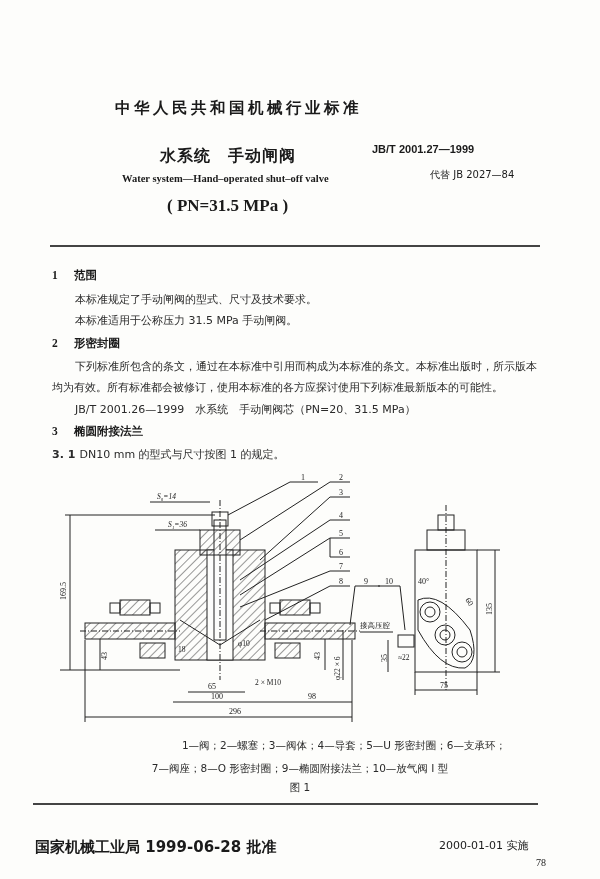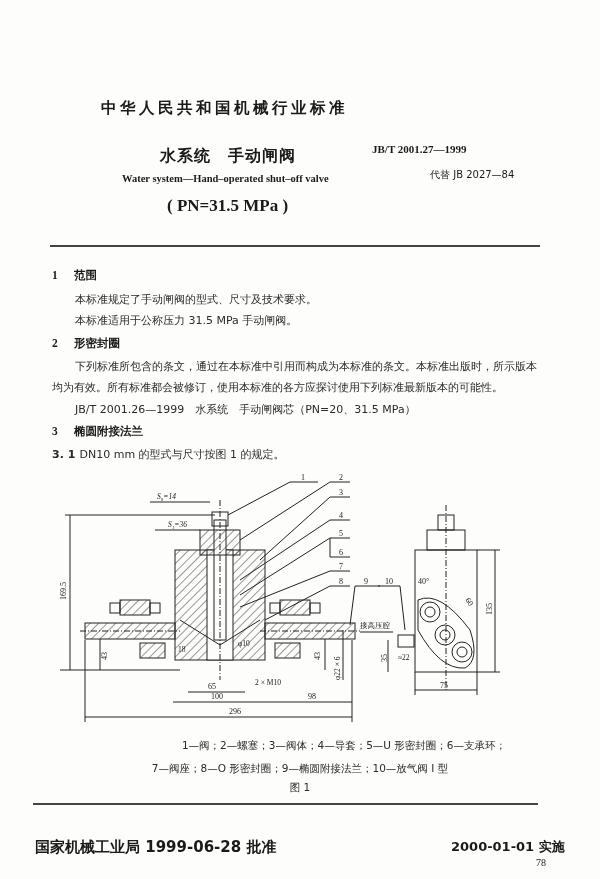--- a/index.html
+++ b/index.html
@@ -1,32 +1,32 @@
 <!DOCTYPE html>
 <html><head>
 <meta charset="utf-8">
 <style>
   html, body { margin:0; padding:0; }
   body { width:600px; height:879px; background:#fdfdfb; position:relative; overflow:hidden;
          font-family:"DejaVu Serif","Liberation Serif",serif; color:#1a1a1a; }
   .abs { position:absolute; }
-  .h-org { left:101px; top:98px; font-size:15.5px; font-weight:bold; letter-spacing:3.5px;
+  .h-org { left:115px; top:98px; font-size:15.5px; font-weight:bold; letter-spacing:3.5px;
            font-family:"DejaVu Sans","Liberation Sans",sans-serif; }
-  .h-code { left:372px; top:143px; font-size:11px; font-weight:bold; font-family:Liberation Serif, serif; }
+  .h-code { left:372px; top:143px; font-size:11px; font-weight:bold; font-family:Liberation Sans, sans-serif; }
   .h-repl { left:430px; top:168px; font-size:10px; font-family:"DejaVu Sans","Liberation Sans",sans-serif;text-align:center; }
   .h-title-cn { left:160px; top:146px; font-size:16px; font-weight:bold; font-family:Liberation Sans, sans-serif; letter-spacing:1px;}
   .h-title-en { left:122px; top:173px; font-size:10.5px; font-weight:bold; font-family:"Liberation Serif",serif; }
   .h-pn { left:167px; top:196px; font-size:17px; font-weight:bold; font-family:"Liberation Serif",serif; }
   .rule { left:50px; width:490px; height:1.5px; background:#444; }
   .sec { font-size:11.5px; font-weight:bold; font-family:"DejaVu Sans","Liberation Sans",sans-serif; }
   .sec .num { display:inline-block; width:18px; font-family:"Liberation Serif",serif; }
   .para { font-size:11px; font-family:"DejaVu Sans","Liberation Sans",sans-serif; color:#2a2a2a; }
   .caption { font-size:10.5px; font-family:"DejaVu Sans","Liberation Sans",sans-serif; color:#2a2a2a; text-align:center; width:600px; left:0; }
   .foot-l { left:35px; top:838px; font-size:15px; font-weight:bold; font-family:"DejaVu Sans","Liberation Sans",sans-serif; }
-  .foot-r { left:451px; top:838px; font-size:13px; font-weight:bold; font-family:"DejaVu Sans","Liberation Sans",sans-serif; }
+  .foot-r { left:439px; top:838px; font-size:11px; font-weight:normal; font-family:"DejaVu Sans","Liberation Sans",sans-serif; }
   .pgno { left:536px; top:857px; font-size:10px; font-family:"Liberation Serif",serif; }
   svg text { font-family:"Liberation Serif",serif; fill:#222; }
 </style>
 </head>
 <body>
 
 <div class="abs h-org">中华人民共和国机械行业标准</div>
 <div class="abs h-code">JB/T  2001.27—1999</div>
 <div class="abs h-title-cn">水系统　手动闸阀</div>
 <div class="abs h-repl">代替 JB 2027—84</div>

